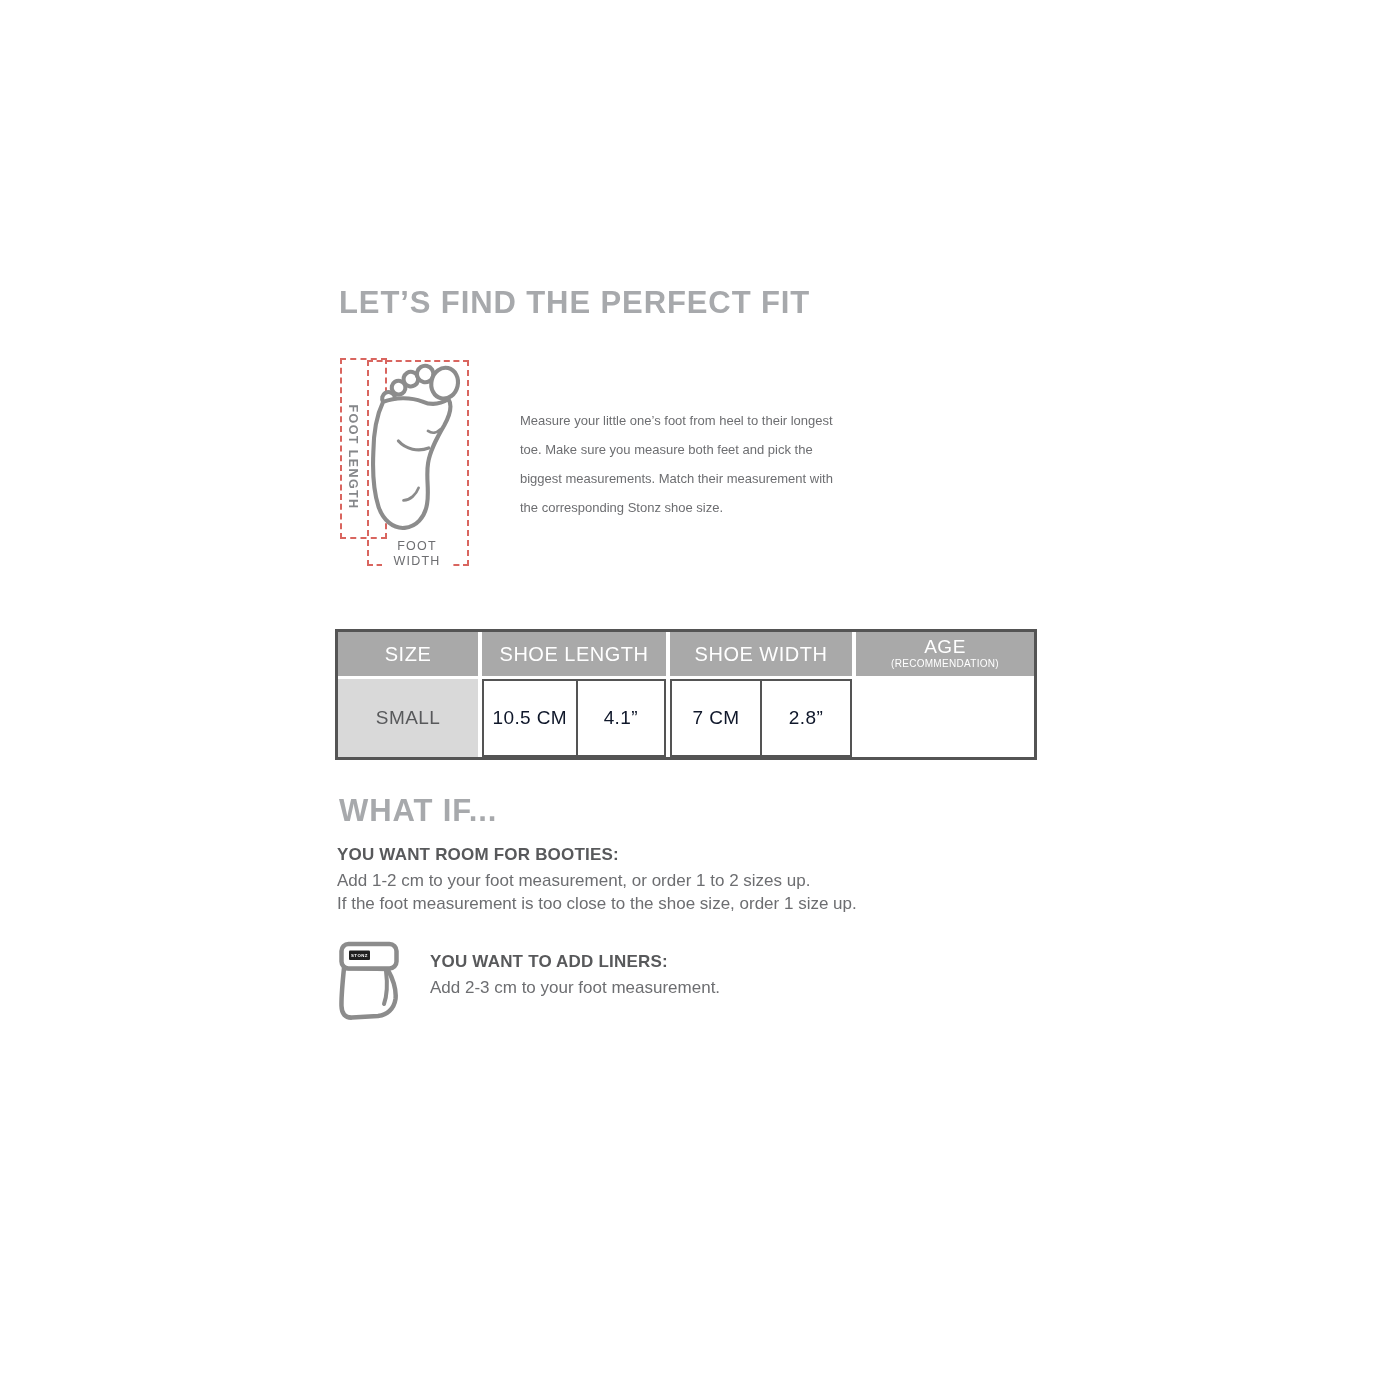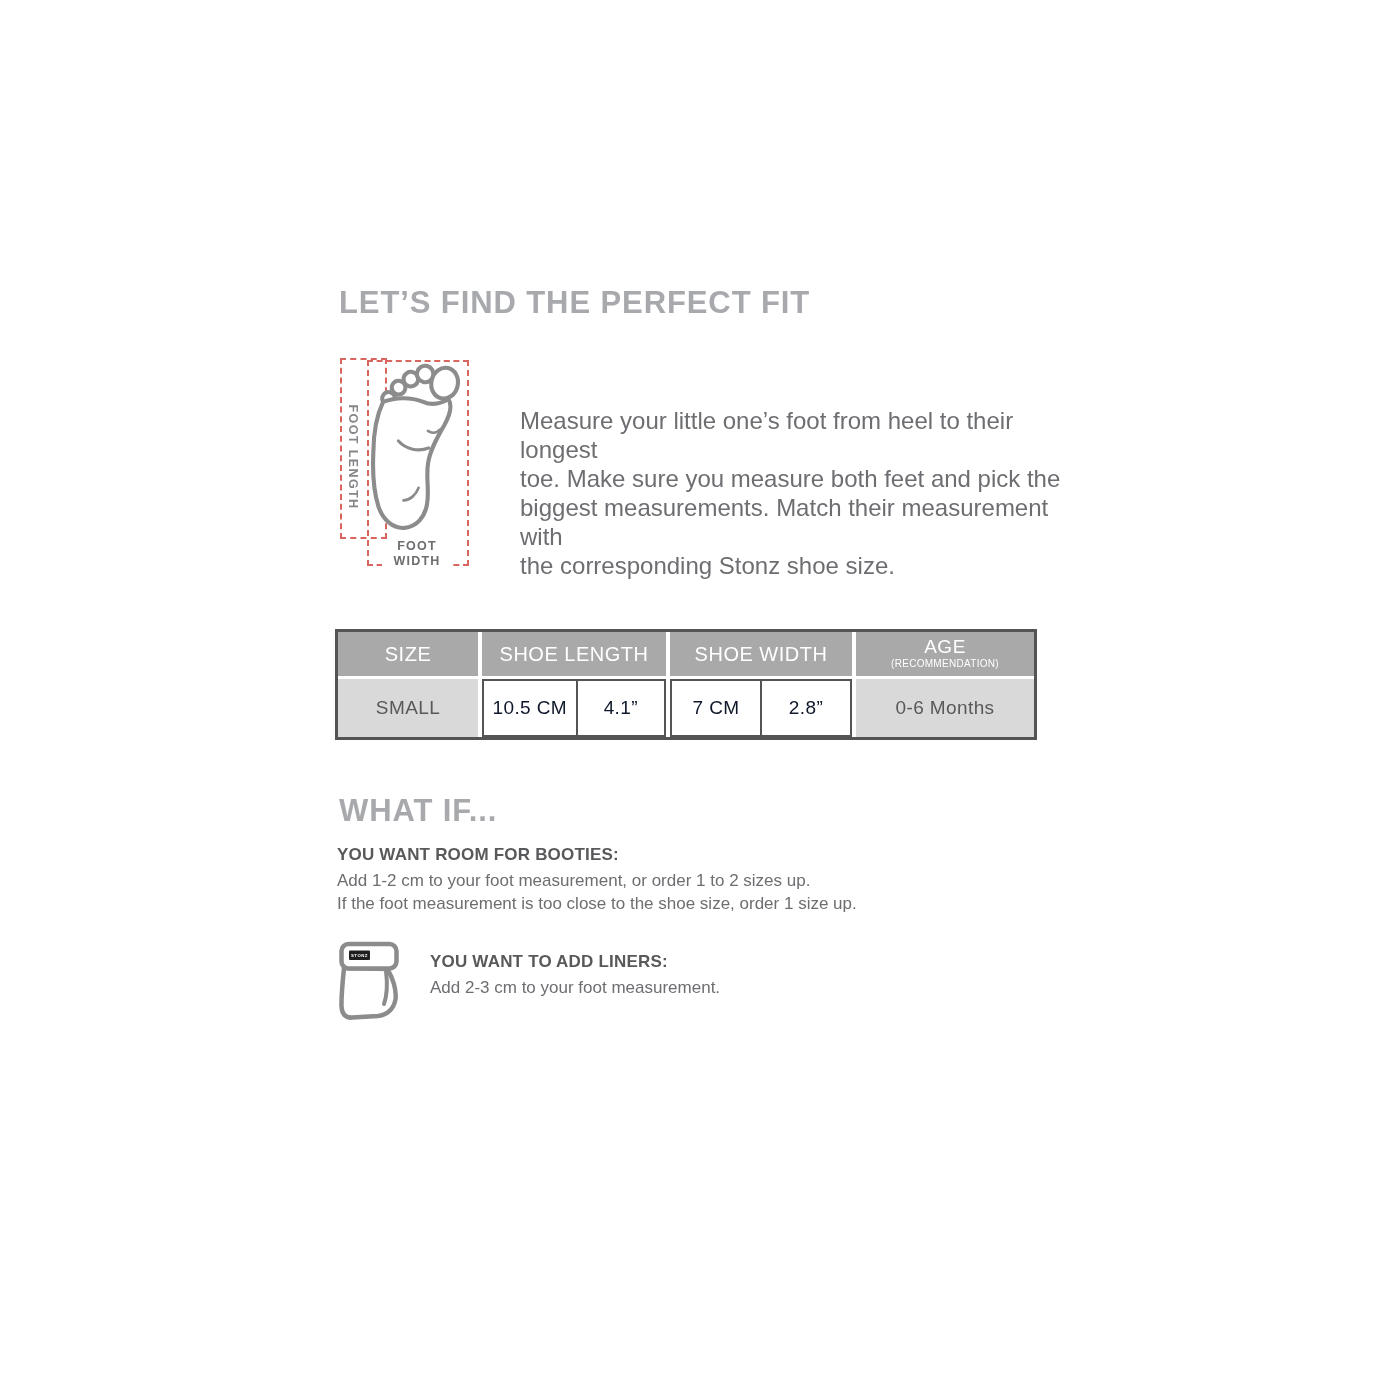--- a/index.html
+++ b/index.html
@@ -18,31 +18,31 @@
   .length-rect { left:2px; top:6px; width:47px; height:181px; }
   .width-rect  { left:29px; top:8px; width:102px; height:206px; }
   .foot-svg { position:absolute; left:24px; top:2px; z-index:2; }
   .len-label {
     position:absolute; left:-41px; top:97px; width:110px; height:16px; z-index:3;
     transform:rotate(90deg); text-align:center;
     font-size:12.5px; font-weight:700; letter-spacing:1.4px; color:#85878a;
   }
   .wid-label {
     position:absolute; left:44px; top:187px; width:70px; z-index:3;
-    text-align:center; font-size:12.5px; font-weight:700; letter-spacing:1.2px;
+    text-align:center; font-size:12.5px; font-weight:400; letter-spacing:1.2px;
     color:#6d6e71; line-height:15px; white-space:pre-line; background:#fff;
   }
   
   .intro {
     position:absolute; left:520px; top:406px; width:560px;
-    font-size:24px; line-height:29px; color:#6d6e71; white-space:pre-line;
+    font-size:13px; line-height:29px; color:#6d6e71; white-space:pre-line;
   }
   
   .sizetable {
-    position:absolute; left:335px; top:629px; width:702px; height:111px;
+    position:absolute; left:335px; top:629px; width:702px; height:131px;
     border:3px solid #545454; background:#fff;
     display:grid; grid-template-columns:140px 184px 182px 1fr;
     grid-template-rows:44px 1fr; gap:3px 4px;
   }
   .hcell {
     background:#a9a9a9; color:#fff; display:flex; flex-direction:column;
     align-items:center; justify-content:center;
     font-size:20px; letter-spacing:0.5px;
   }
   .hcell .age-main { font-size:19px; line-height:20px; }
@@ -128,21 +128,20 @@
 
     <div class="dcell">SMALL</div>
     <div class="dgroup">
       <div class="half half-wide">10.5 CM</div>
       <div class="half">4.1”</div>
     </div>
     <div class="dgroup">
       <div class="half">7 CM</div>
       <div class="half">2.8”</div>
     </div>
-    <div class="dcell">0-6 Months</div>
   </div>
 
   <div class="h-gray" style="left:339px; top:793px;">WHAT IF...</div>
 
   <div class="section" style="left:337px; top:845px;">
     <div class="sec-title">YOU WANT ROOM FOR BOOTIES:</div>
     <div class="sec-line">Add 1-2 cm to your foot measurement, or order 1 to 2 sizes up.</div>
     <div class="sec-line">If the foot measurement is too close to the shoe size, order 1 size up.</div>
   </div>
 

